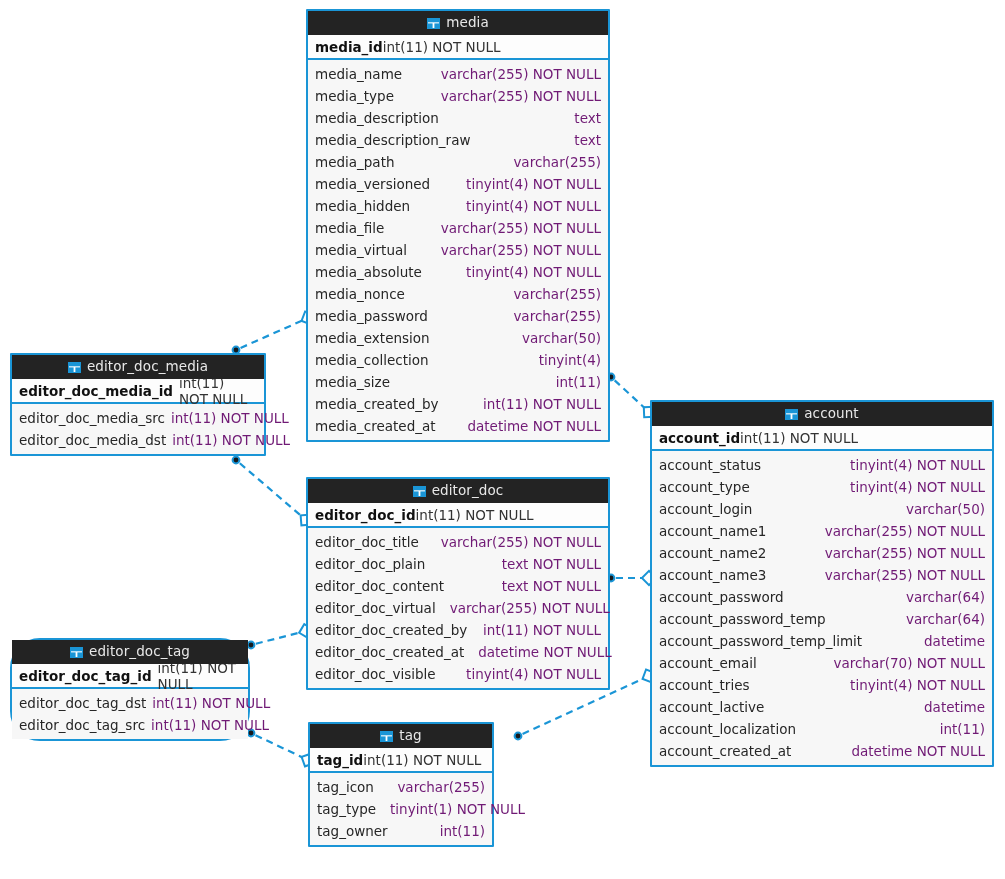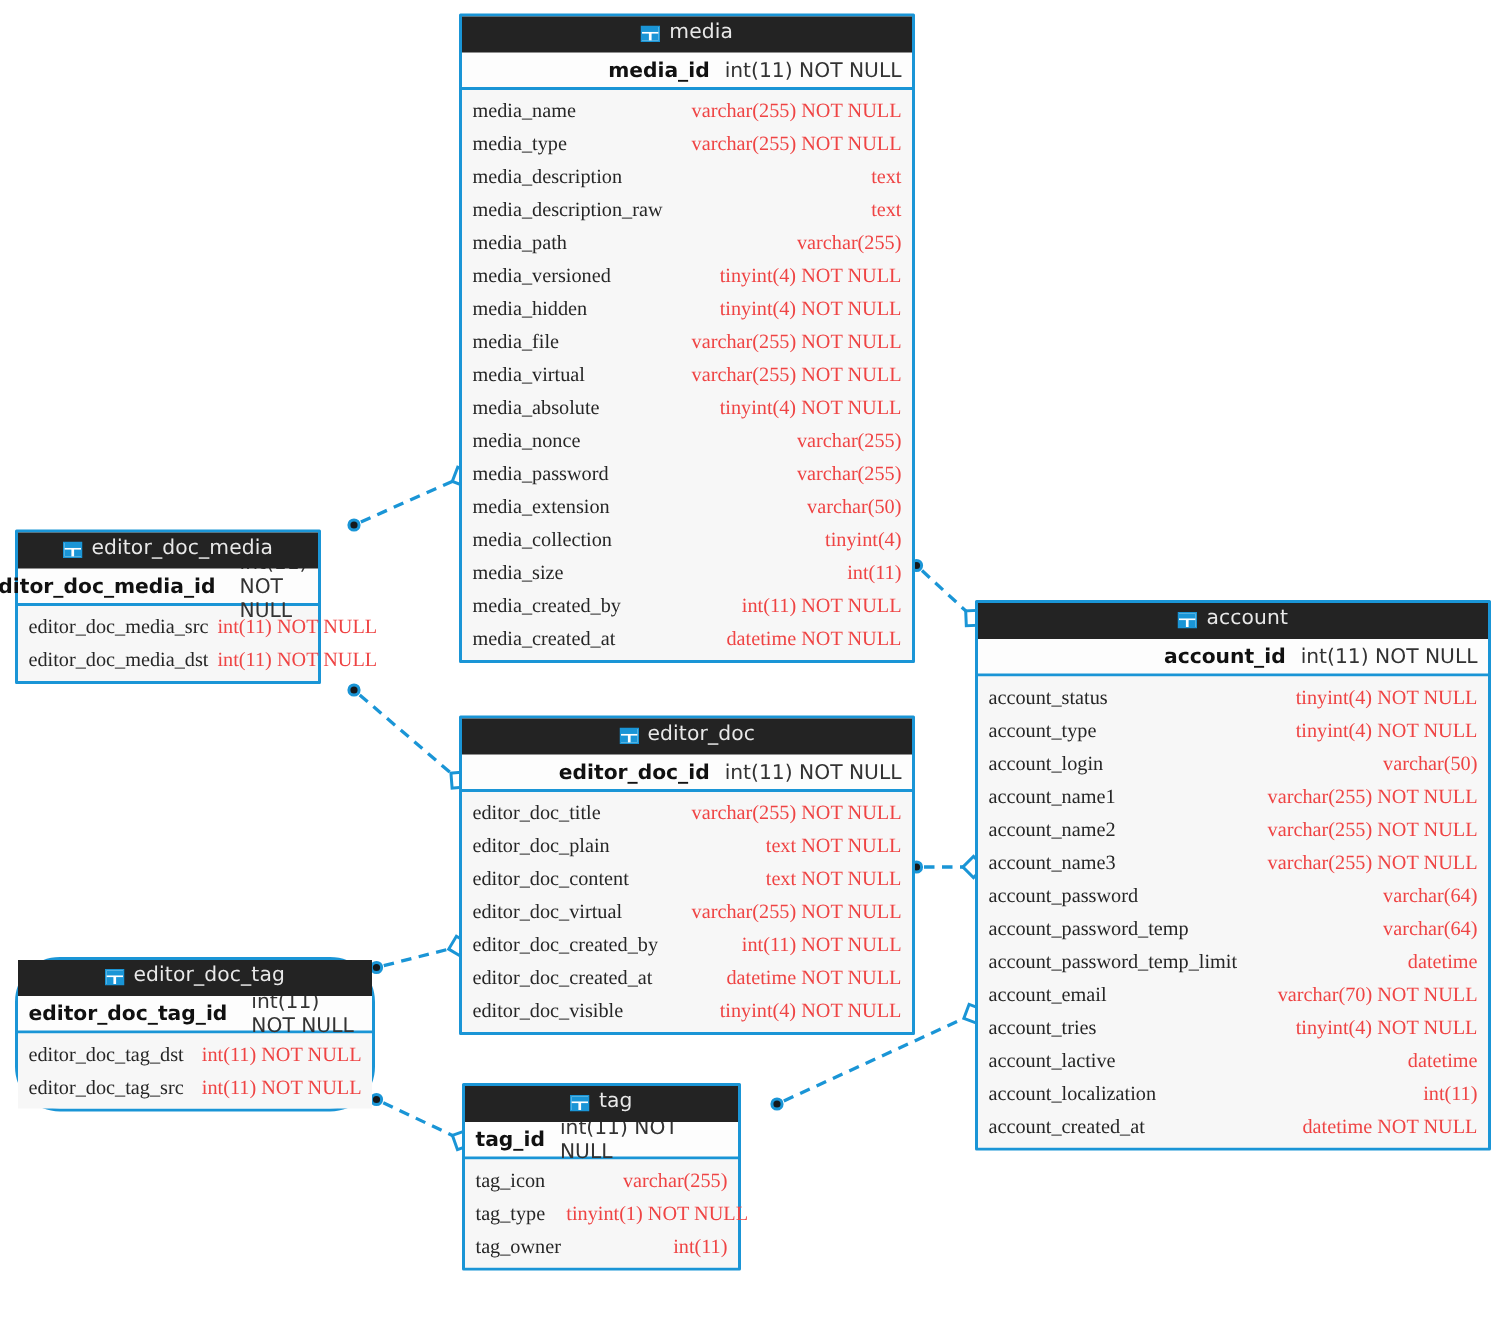--- a/index.html
+++ b/index.html
@@ -60,51 +60,49 @@
     display: inline-block;
     width: 13px;
     height: 11px;
     position: relative;
     top: 1px;
   }
 
   .pk-row {
     display: flex;
     align-items: center;
-    justify-content: flex-end;
+    justify-content: flex-start;
     height: 25px;
     padding: 0 7px;
     background: #fdfdfd;
     border-bottom: 2px solid #1a95d6;
     box-sizing: border-box;
     font-size: 13.5px;
     color: #1b1b1b;
-    gap: 10px;
   }
   .pk-row .fname { font-weight: bold; color: #111111; }
   .pk-row .ftype { color: #333333; font-weight: normal; }
 
   .cols {
     padding: 3px 0 3px 0;
     background: #f7f7f7;
-    font-family: Liberation Serif, serif;
   }
   .col-row {
     display: flex;
     align-items: center;
     justify-content: space-between;
     height: 22px;
     padding: 0 7px;
     box-sizing: border-box;
     font-size: 13.5px;
     color: #262626;
     white-space: nowrap;
   }
   .col-row .fname { color: #262626; }
-  .col-row .ftype { color: #ef4444; padding-left: 14px; }
+  .col-row .ftype { color: #701a75; padding-left: 14px; }
 
   
   .compact .col-row .ftype,
   .compact .pk-row .ftype { padding-left: 6px; }
 
   .edge-line {
     stroke: #1a95d6;
     stroke-width: 2.2;
     stroke-dasharray: 7 5;
     fill: none;
@@ -358,21 +356,21 @@
           <div class="col-row">
             <span class="fname">editor_doc_created_at</span>
             <span class="ftype">datetime NOT NULL</span>
           </div>
           <div class="col-row">
             <span class="fname">editor_doc_visible</span>
             <span class="ftype">tinyint(4) NOT NULL</span>
           </div>
         </div>
       </div>
-      <div class="entity compact" style="left: 10px; top: 353px; width: 204px;">
+      <div class="entity compact" style="left: 10px; top: 353px; width: 256px;">
         <div class="entity-header"><span class="hdr-inner">
             <span class="tbl-icon"><svg viewBox="0 0 13 11" width="13" height="11" aria-hidden="true">
                 <rect x="0.5" y="0.5" width="12" height="10" fill="#ffffff" stroke="#1a95d6" stroke-width="1"></rect>
                 <rect x="1" y="1" width="11" height="3.3" fill="#1a95d6"></rect>
                 <rect x="1" y="5.4" width="4.6" height="4.6" fill="#1a95d6"></rect>
                 <rect x="7.4" y="5.4" width="4.6" height="4.6" fill="#1a95d6"></rect>
               </svg></span>
             <span>editor_doc_media</span>
           </span></div>
         <div class="pk-row">

